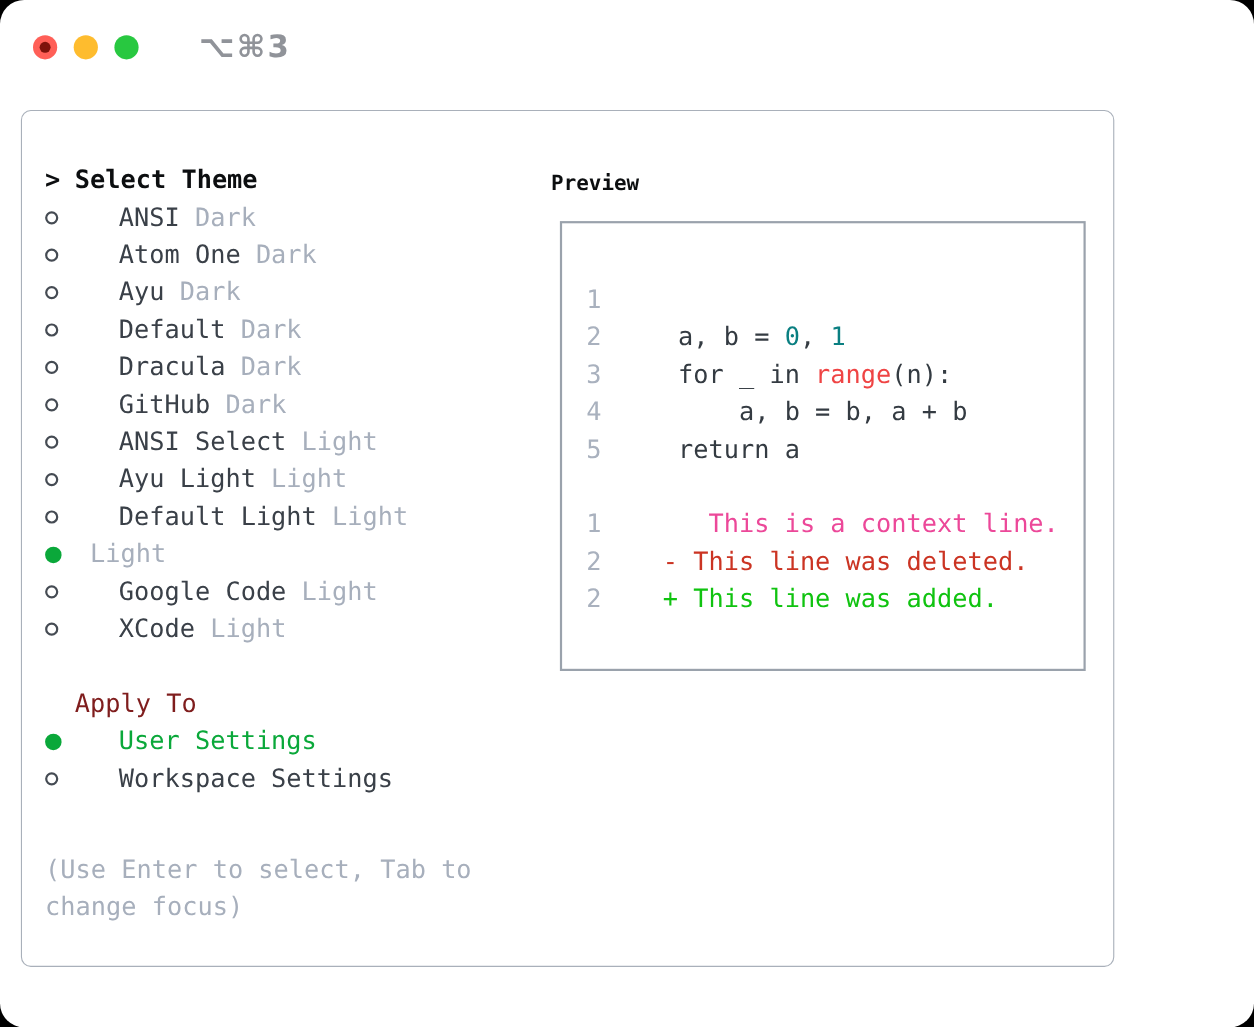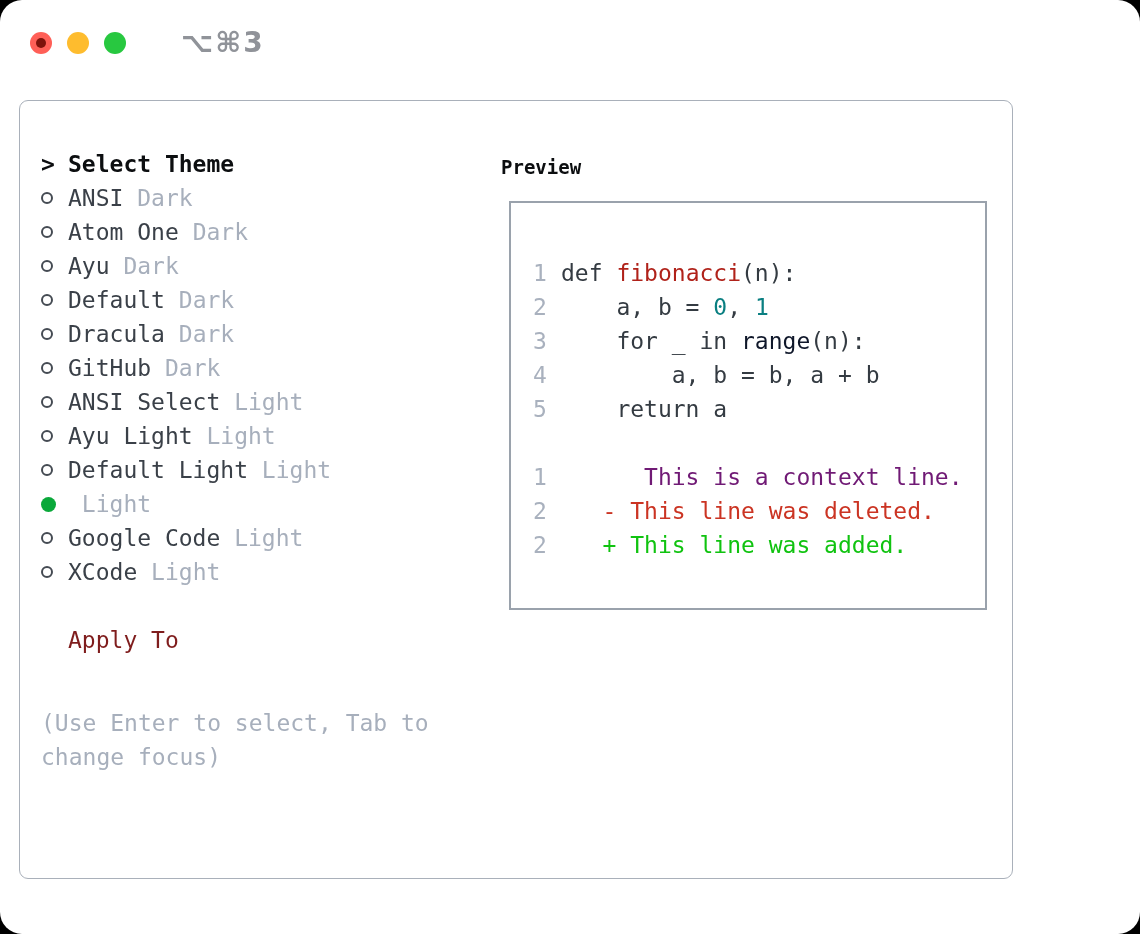--- a/index.html
+++ b/index.html
@@ -56,21 +56,21 @@
   }
   .ring{
     width:12px;height:12px;border-radius:50%;
     border:2px solid #454b53;box-sizing:border-box;
   }
   .dot{
     width:15px;height:15px;border-radius:50%;
   }
   .prompt{font-weight:bold;color:#0c0e10;}
   .list-title{font-weight:bold;color:#0c0e10;}
-  .t-name{color:#3a4048;}
+  .t-name{color:#3a4048;margin-left:40px;}
   .t-var{color:#a7afbc;}
   .sel .t-name{color:var(--green-sel);}
   .section-heading{color:#7f1d1d;}
   .hint{
     margin-top:15px;
     color:#a7afbc;font-size:23px;line-height:34px;
     white-space:normal;width:420px;
   }
   
   .preview-heading{
@@ -88,22 +88,22 @@
   }
   .code-line{height:34px;display:flex;align-items:center;}
   .gutter{
     width:14px;flex:none;color:#a9b1be;text-align:left;
   }
   .content{white-space:pre;margin-left:14px;}
   .spacer{height:34px;}
   .seg-code{color:#343b42;}
   .seg-func{color:#b0221a;}
   .seg-number{color:#0a7f81;}
-  .seg-builtin{color:#0f172a;}
-  .seg-context{color:#701a75;}
+  .seg-builtin{color:#ef4444;}
+  .seg-context{color:#ec4899;}
   .seg-deleted{color:#cb3423;}
   .seg-added{color:#10c310;}
 </style>
 </head>
 <body>
 
 <div class="window">
 
   <div class="titlebar">
     <span class="tl tl-red"></span>
@@ -131,32 +131,35 @@
           <div class="row"><span class="bullet-cell"><span class="ring"></span></span><span class="t-name">Default Light</span><span class="t-var"> Light</span></div>
           <div class="row sel"><span class="bullet-cell"><span class="dot" style="background: rgb(10, 168, 58);"></span></span><span class="t-var"> Light</span></div>
           <div class="row"><span class="bullet-cell"><span class="ring"></span></span><span class="t-name">Google Code</span><span class="t-var"> Light</span></div>
           <div class="row"><span class="bullet-cell"><span class="ring"></span></span><span class="t-name">XCode</span><span class="t-var"> Light</span></div>
         </div>
       <div class="row"></div>
       <div class="row">
         <span class="bullet-cell"></span>
         <span class="section-heading">Apply To</span>
       </div>
+      <div id="apply-list">
+          <div class="row sel"><span class="bullet-cell"><span class="dot" style="background: rgb(10, 168, 58);"></span></span><span class="t-name">User Settings</span></div>
+          <div class="row"><span class="bullet-cell"><span class="ring"></span></span><span class="t-name">Workspace Settings</span></div>
+        </div>
       <div class="row"></div>
       <div class="hint">(Use Enter to select, Tab to change focus)</div>
     </div>
 
     <div class="preview-heading">Preview</div>
 
     <div class="preview-box">
       <div class="code-area">
         <div id="code-block">
             <div class="code-line">
               <span class="gutter">1</span>
-              <span class="content"><span class="seg-code">def </span><span class="seg-func">fibonacci</span><span class="seg-code">(n):</span></span>
             </div>
             <div class="code-line">
               <span class="gutter">2</span>
               <span class="content"><span class="seg-code">    a, b = </span><span class="seg-number">0</span><span class="seg-code">, </span><span class="seg-number">1</span></span>
             </div>
             <div class="code-line">
               <span class="gutter">3</span>
               <span class="content"><span class="seg-code">    for _ in </span><span class="seg-builtin">range</span><span class="seg-code">(n):</span></span>
             </div>
             <div class="code-line">

